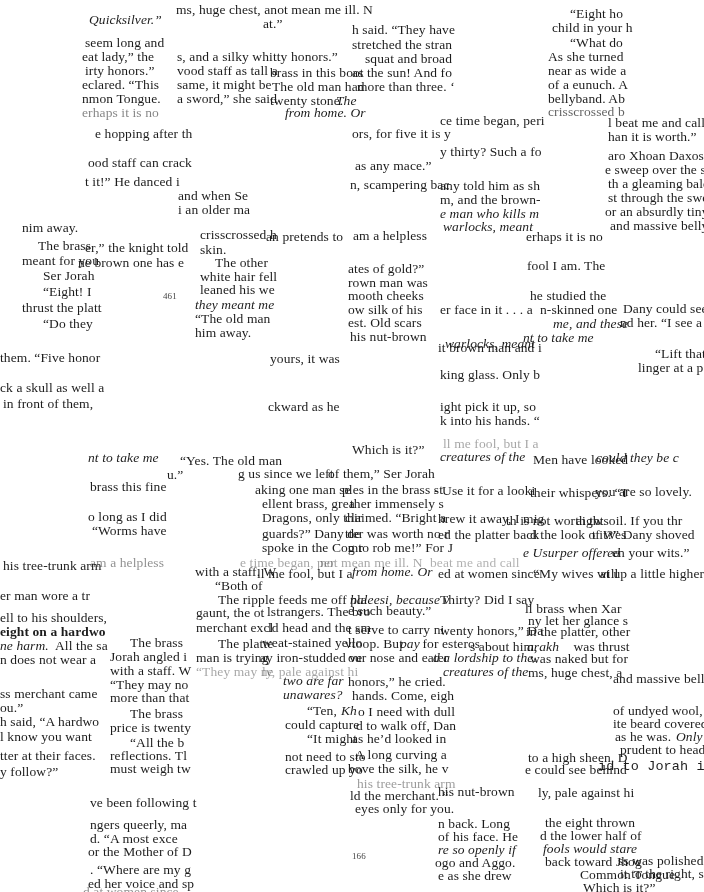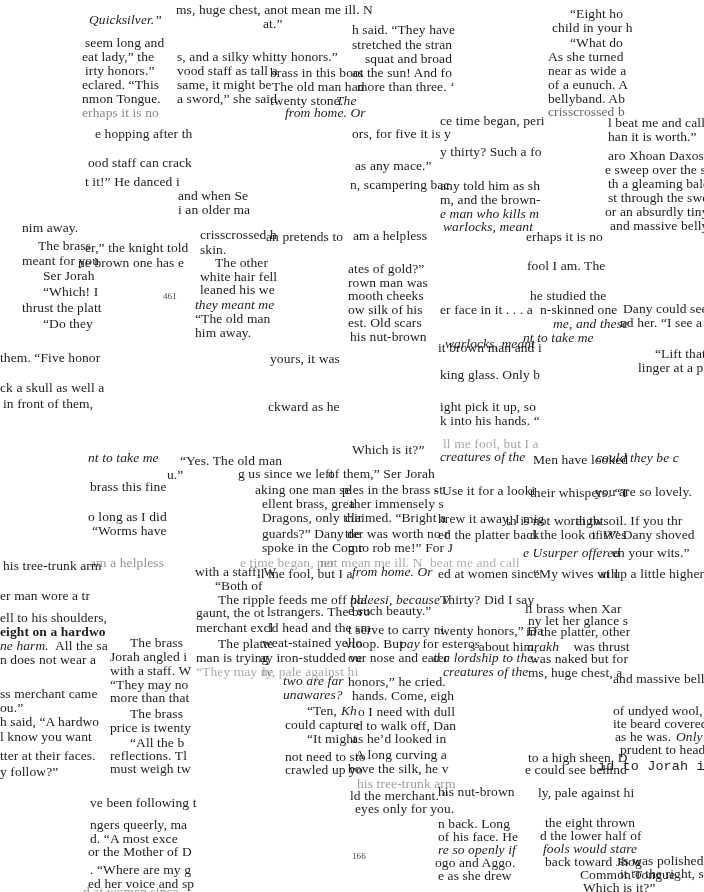--- a/index.html
+++ b/index.html
@@ -76,21 +76,21 @@
     <span class="frag" style="left: 440px; top: 179px;">any told him as sh</span>
     <span class="frag" style="left: 440px; top: 193px;">m, and the brown-</span>
     <span class="frag italic" style="left: 440px; top: 207px;">e man who kills m</span>
     <span class="frag italic" style="left: 443px; top: 220px;">warlocks, meant</span>
     <span class="frag" style="left: 22px; top: 221px;">nim away.</span>
     <span class="frag" style="left: 38px; top: 239px;">The brass</span>
     <span class="frag" style="left: 85px; top: 241px;">er,” the knight told</span>
     <span class="frag" style="left: 22px; top: 254px;">meant for you</span>
     <span class="frag" style="left: 78px; top: 256px;">ne brown one has e</span>
     <span class="frag" style="left: 43px; top: 269px;">Ser Jorah</span>
-    <span class="frag" style="left: 43px; top: 285px;">“Which! I</span>
+    <span class="frag" style="left: 43px; top: 285px;">“Eight! I</span>
     <span class="frag small" style="left: 163px; top: 292px;">461</span>
     <span class="frag" style="left: 200px; top: 228px;">crisscrossed h</span>
     <span class="frag" style="left: 266px; top: 230px;">an pretends to</span>
     <span class="frag" style="left: 353px; top: 229px;">am a helpless</span>
     <span class="frag" style="left: 200px; top: 243px;">skin.</span>
     <span class="frag" style="left: 215px; top: 256px;">The other</span>
     <span class="frag" style="left: 200px; top: 270px;">white hair fell</span>
     <span class="frag" style="left: 200px; top: 283px;">leaned his we</span>
     <span class="frag italic" style="left: 195px; top: 298px;">they meant me</span>
     <span class="frag" style="left: 195px; top: 312px;">“The old man</span>

